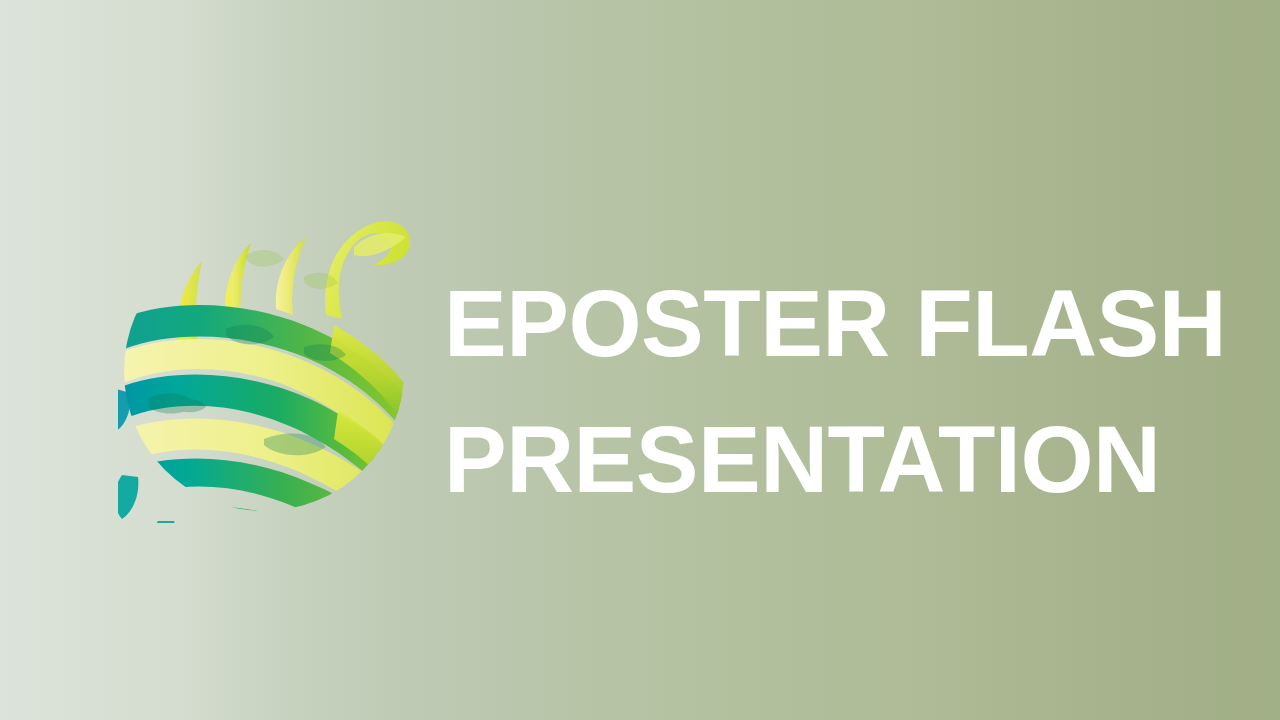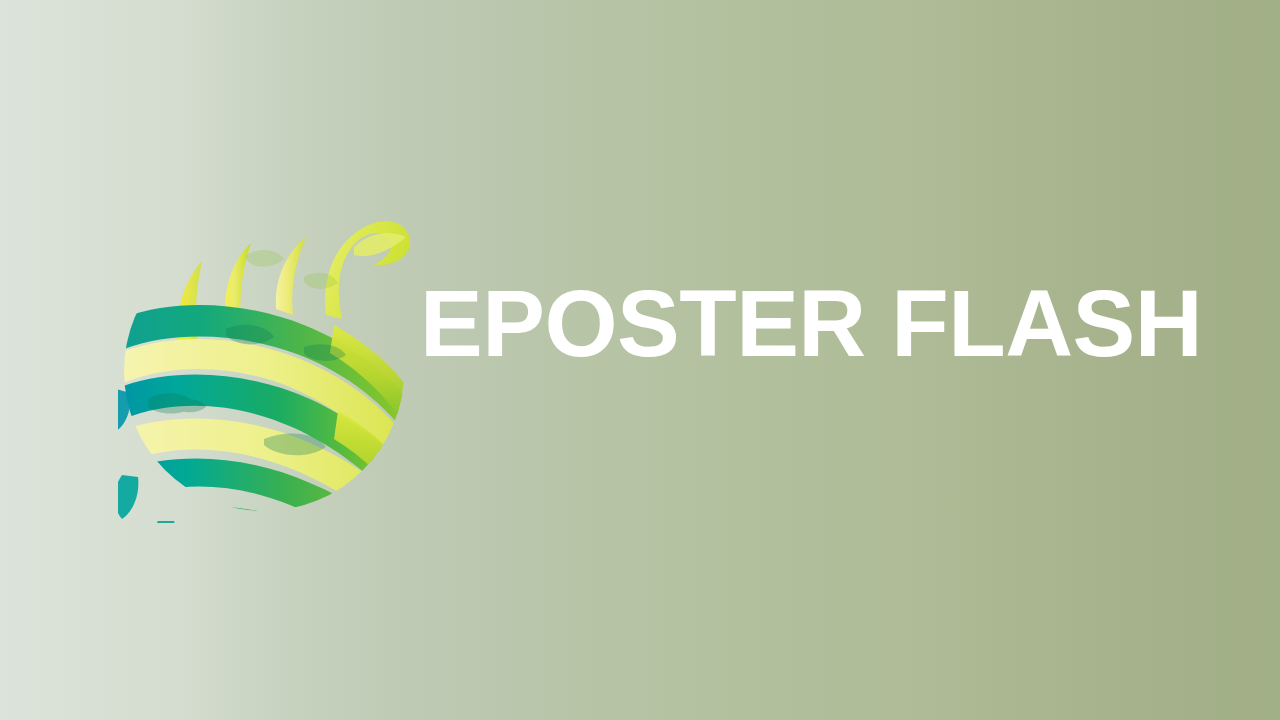--- a/index.html
+++ b/index.html
@@ -42,21 +42,21 @@
   }
   .logo-wrap svg {
     display: block;
     width: 100%;
     height: 100%;
   }
 
   
   .headline {
     position: absolute;
-    left: 420px;
+    left: 444px;
     top: 256px;
     width: 800px;
   }
   .headline-line {
     color: #ffffff;
     font-family: "Liberation Sans", sans-serif;
     font-weight: bold;
     font-size: 94px;
     line-height: 136px;
     letter-spacing: -0.5px;
@@ -216,15 +216,16 @@
       <g>
         <path d="M-2 186 C-10 200, -10 216, -2 228 C8 222, 14 206, 12 190 Z" fill="#0096a8" opacity="0.9"></path>
         <path d="M4 272 C-6 286, -6 304, 4 316 C16 308, 22 290, 20 274 Z" fill="#00a49b" opacity="0.9"></path>
         <path d="M40 318 C30 332, 32 350, 44 360 C56 350, 60 332, 56 318 Z" fill="#0aa08f" opacity="0.9"></path>
       </g>
     </svg>
   </div>
 
   <div class="headline">
     <div class="headline-line">EPOSTER FLASH</div>
+    <div class="headline-line">PRESENTATION</div>
   </div>
 
 </div>
 
 </body></html>

